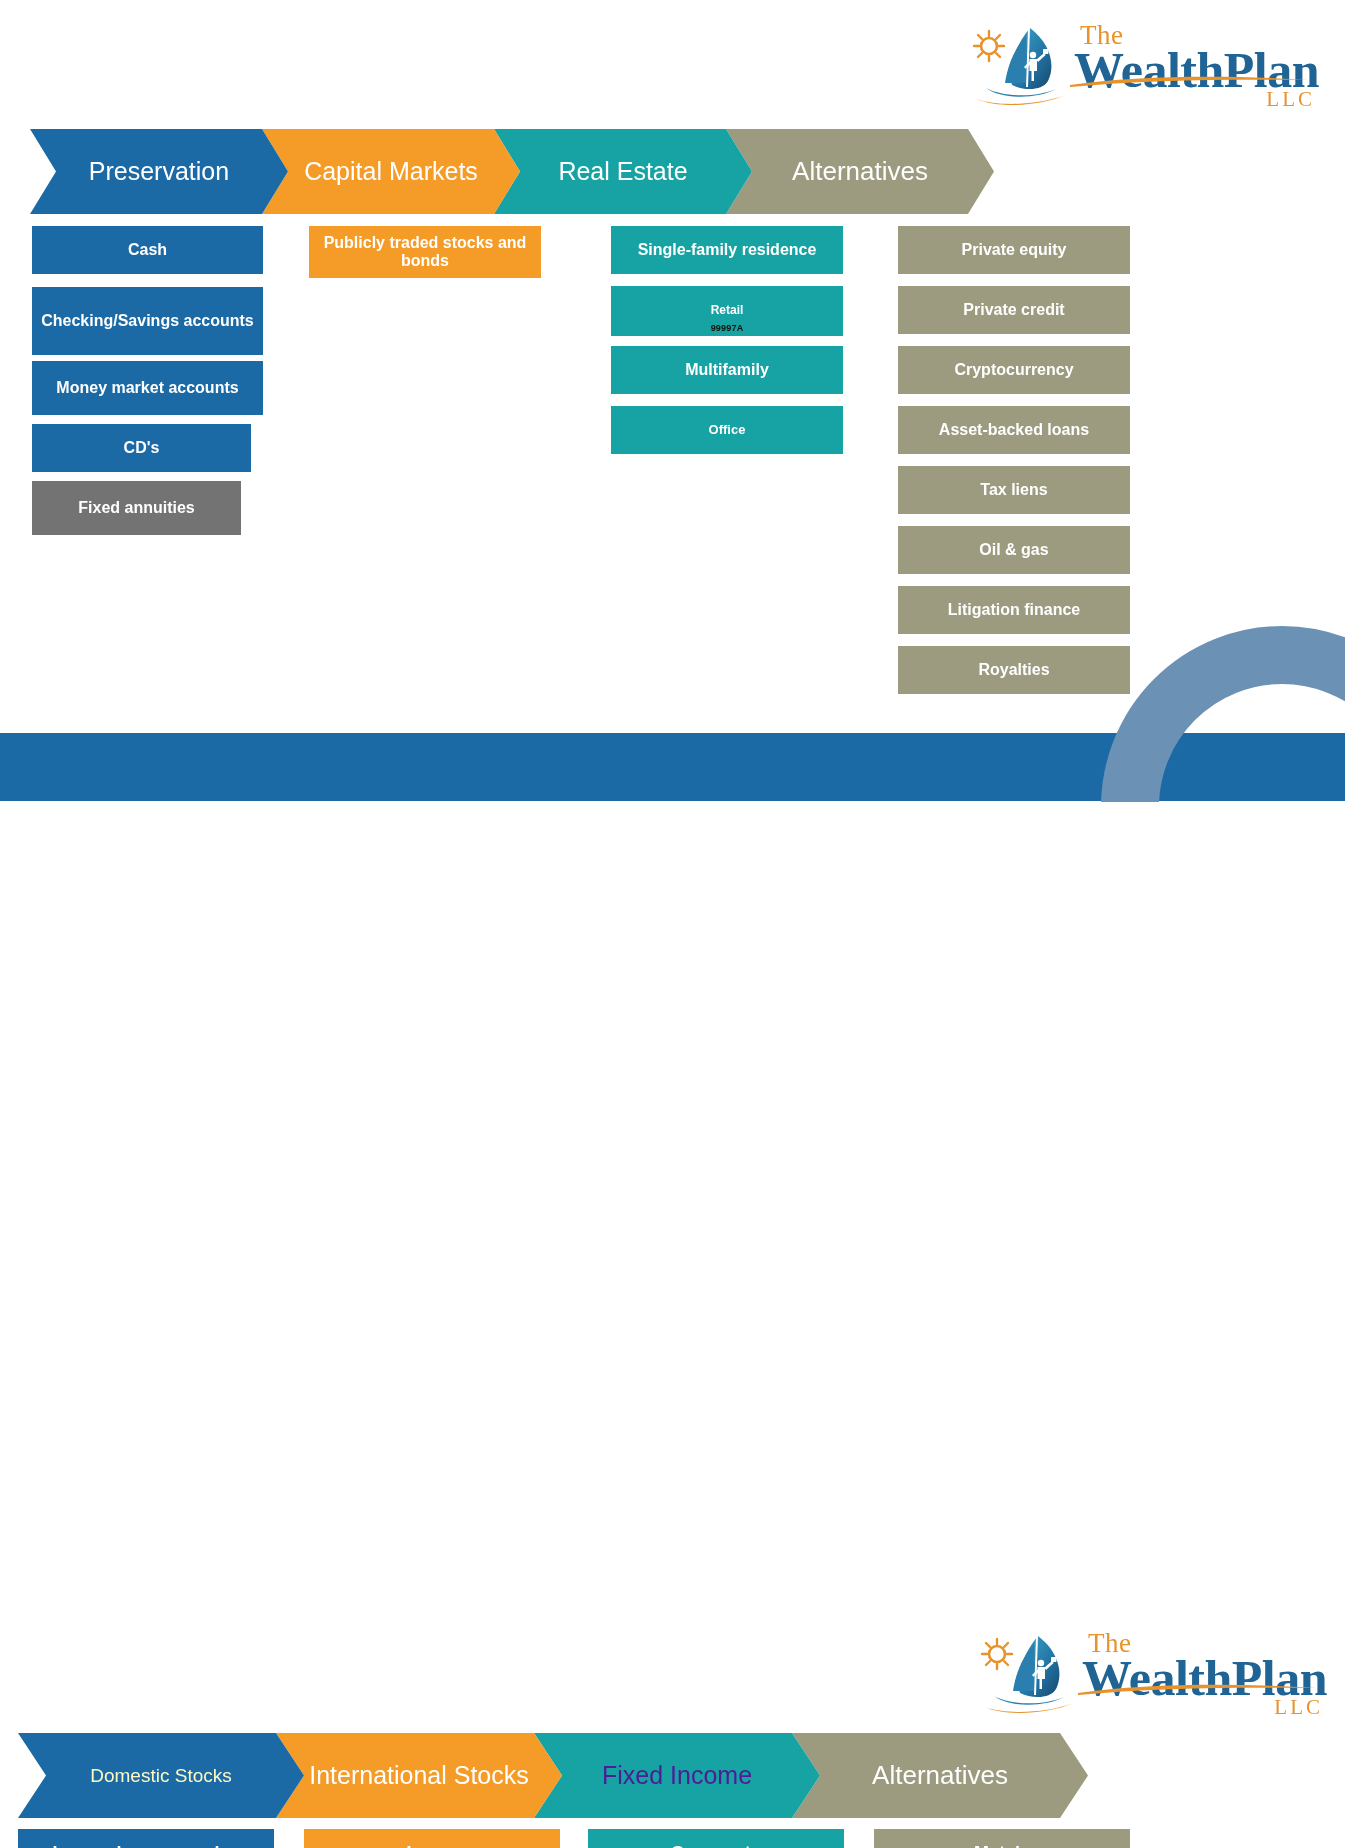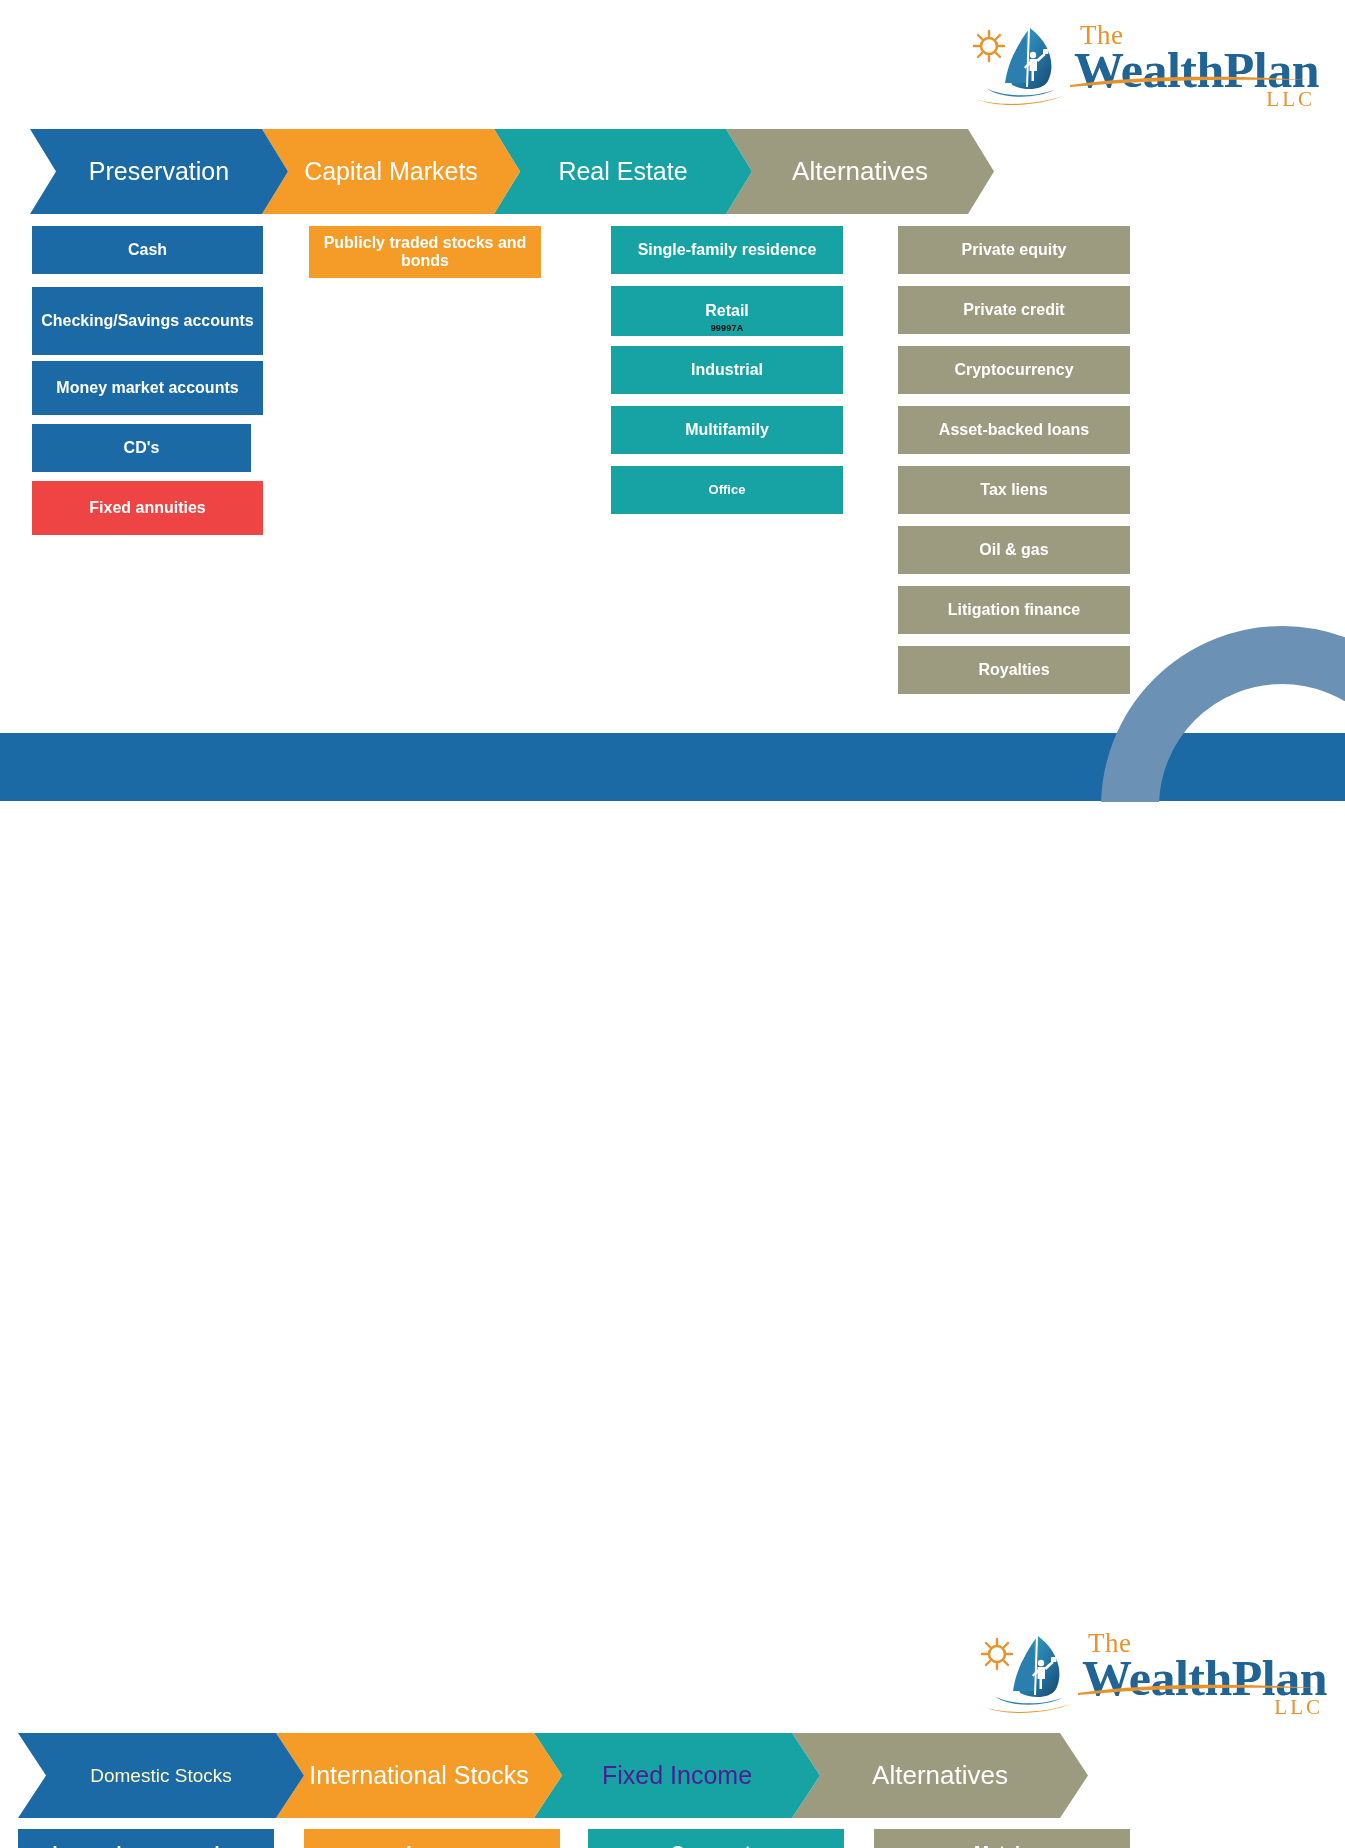--- a/index.html
+++ b/index.html
@@ -159,39 +159,36 @@
         </div>
         <div class="cell" style="background: rgb(27, 106, 165); width: 231px; height: 68px; margin-bottom: 6px;">
           <span class="cell-label" style="font-size: 16px;">Checking/Savings accounts</span>
         </div>
         <div class="cell" style="background: rgb(27, 106, 165); width: 231px; height: 54px; margin-bottom: 9px;">
           <span class="cell-label" style="font-size: 16px;">Money market accounts</span>
         </div>
         <div class="cell" style="background: rgb(27, 106, 165); width: 219px; height: 48px; margin-bottom: 9px;">
           <span class="cell-label" style="font-size: 16px;">CD's</span>
         </div>
-        <div class="cell" style="background: #ef4444; width: 231px; height: 54px;">
+        <div class="cell" style="background: #737373; width: 209px; height: 54px;">
           <span class="cell-label" style="font-size: 16px;">Fixed annuities</span>
         </div>
       </div>
       <div class="col" style="width: 232px; margin-right: 60px; padding-left: 12px; padding-top: 0px;">
         <div class="cell" style="background: rgb(245, 155, 40); width: 232px; height: 52px;">
           <span class="cell-label" style="font-size: 16px;">Publicly traded stocks and bonds</span>
         </div>
       </div>
       <div class="col" style="width: 232px; margin-right: 43px; padding-left: 10px; padding-top: 0px;">
         <div class="cell" style="background: rgb(23, 163, 163); width: 232px; height: 48px; margin-bottom: 12px;">
           <span class="cell-label" style="font-size: 16px;">Single-family residence</span>
         </div>
         <div class="cell" style="background: rgb(23, 163, 163); width: 232px; height: 50px; margin-bottom: 10px;">
-          <span class="cell-label" style="font-size: 16px;">Retail</span>
+          <span class="cell-label" style="font-size: 12px;">Retail</span>
           <span class="micro">99997A</span>
-        </div>
-        <div class="cell" style="background: rgb(23, 163, 163); width: 232px; height: 48px; margin-bottom: 12px;">
-          <span class="cell-label" style="font-size: 16px;">Industrial</span>
         </div>
         <div class="cell" style="background: rgb(23, 163, 163); width: 232px; height: 48px; margin-bottom: 12px;">
           <span class="cell-label" style="font-size: 16px;">Multifamily</span>
         </div>
         <div class="cell" style="background: rgb(23, 163, 163); width: 232px; height: 48px;">
           <span class="cell-label" style="font-size: 13px;">Office</span>
         </div>
       </div>
       <div class="col" style="width: 233px; margin-right: 0px; padding-left: 12px; padding-top: 0px;">
         <div class="cell" style="background: rgb(156, 155, 127); width: 232px; height: 48px; margin-bottom: 12px;">

